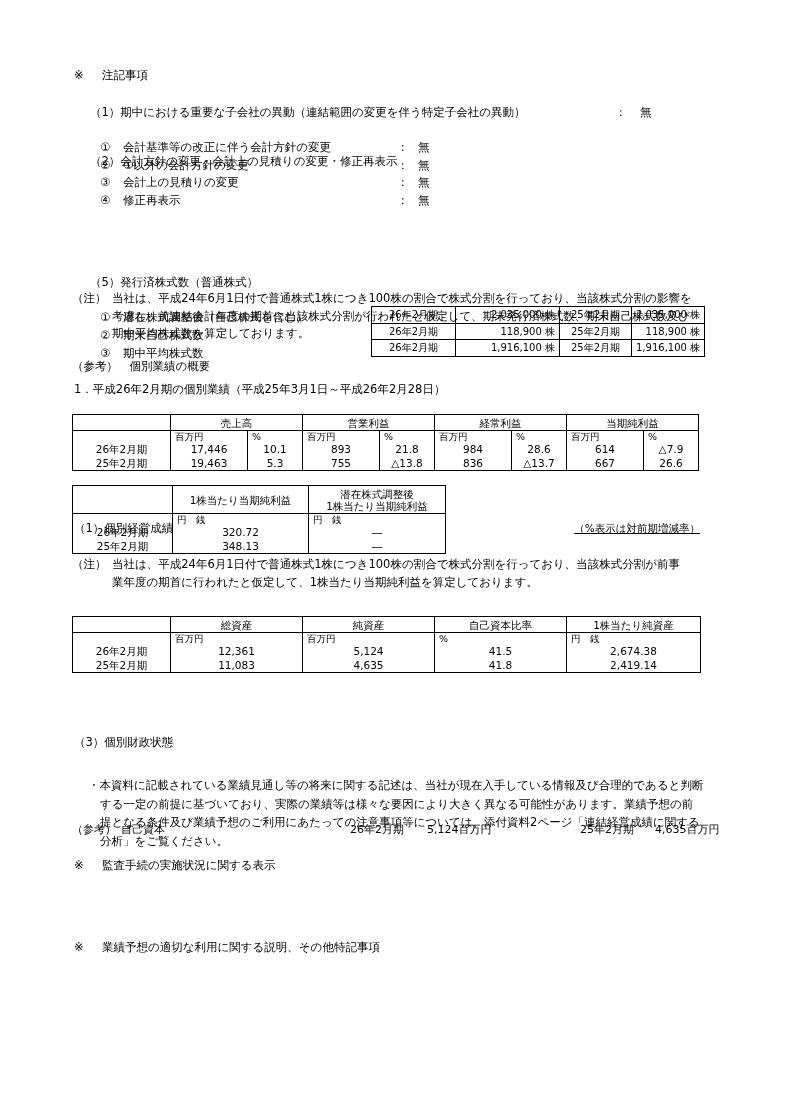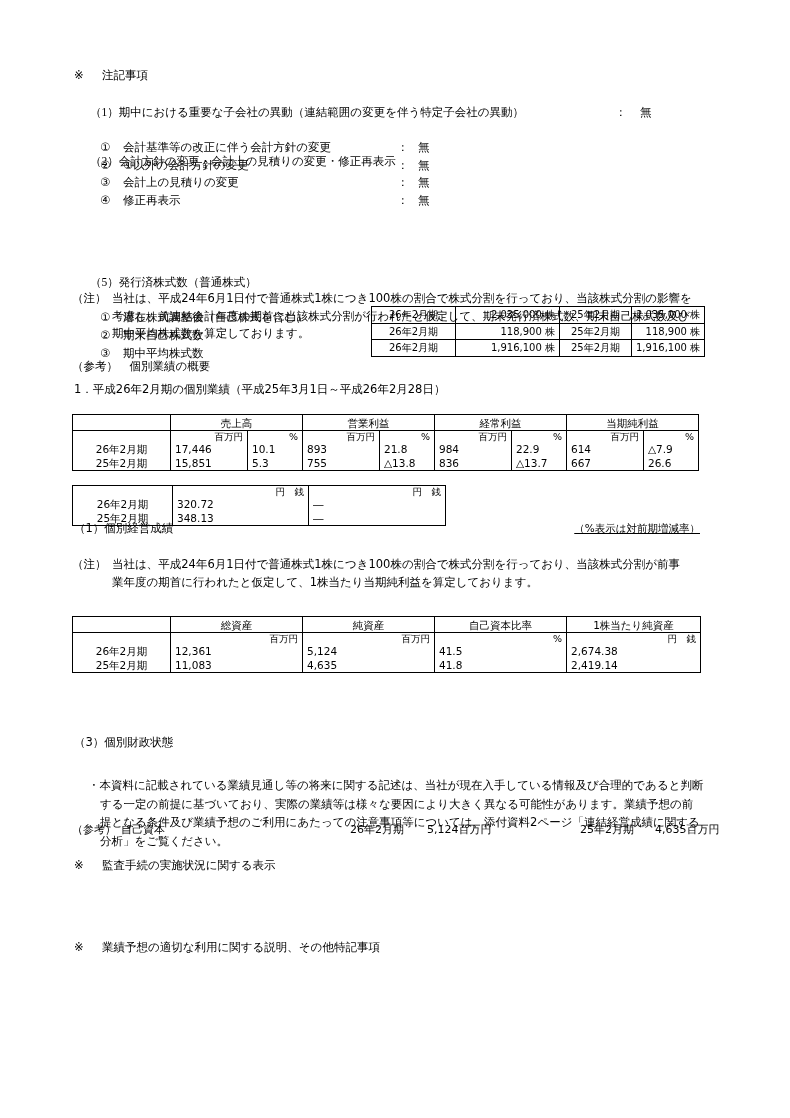--- a/index.html
+++ b/index.html
@@ -4,44 +4,44 @@
 <style>
   html,body { margin:0; padding:0; background:#fff; }
   body { width:790px; height:1118px; font-family:"DejaVu Sans","Liberation Sans",sans-serif; color:#000; }
   .page { position:relative; width:790px; height:1118px; background:#fff; overflow:hidden; }
   .blk { position:absolute; left:72px; font-size:11.5px; line-height:16px; white-space:nowrap; }
   .rel { position:relative; }
   
   .marker { position:absolute; left:2px; top:0; }
   .sec-title { position:absolute; left:30px; top:0; }
   
-  .paren-head { position:absolute; left:18px; top:0;font-family:Liberation Serif, serif; }
+  .paren-head { position:absolute; left:18px; top:0; }
   
   .subrow { position:relative; height:17.5px; }
   .subrow .num { position:absolute; left:28px; }
   .subrow .lbl { position:absolute; left:51px; }
   .subrow .colon { position:absolute; left:325px; }
   .subrow .val { position:absolute; left:346px; }
   .note1colon { position:absolute; left:543px; }
   .note1val { position:absolute; left:568px; }
   
   .note-flex { display:flex; white-space:normal; }
   .note-label { flex:none; width:40px; }
   .note-text { white-space:normal; line-height:17.5px; }
   
   .bullet { white-space:normal; margin-left:16px; padding-left:12px; text-indent:-12px; line-height:18px; }
   
   table { border-collapse:collapse; table-layout:fixed; border:1px solid #000; }
   td, th { padding:0 4px; font-weight:normal; white-space:nowrap; overflow:hidden; }
   .bl { border-left:1px solid #000; }
   .ghead th { border-bottom:1px solid #000; text-align:center; font-size:10.5px; height:15px; line-height:14px; }
-  .units td { font-size:9.5px; text-align:right; height:12px; line-height:12px; }
+  .units td { font-size:9.5px; height:12px; line-height:12px; }
   .drow td { font-size:10.5px; height:13.5px; line-height:13.5px; }
   .drow .plabel { text-align:center; }
-  .drow .num-cell { text-align:left; }
+  .drow .num-cell { text-align:center; }
   .twoline { line-height:12px !important; height:27px !important; }
   
   .shares { position:absolute; left:299px; top:0; font-size:10px; }
   .shares td { border:1px solid #000; height:15.5px; line-height:15.5px; font-size:10px; }
   .shares .pcell { text-align:center; }
   .shares .vcell { text-align:right; }
   
   .eq span { position:absolute; top:0; font-size:11px; }
   .cap-row { width:628px; }
   .cap-note { position:absolute; right:0; top:0; font-size:10.5px;text-decoration:underline; }
@@ -187,45 +187,53 @@
       <td class="bl">百万円</td>
       <td class="bl">%</td>
     </tr>
     <tr class="drow">
       <td class="plabel">26年2月期</td>
       <td class="bl num-cell">17,446</td>
       <td class="bl num-cell">10.1</td>
       <td class="bl num-cell">893</td>
       <td class="bl num-cell">21.8</td>
       <td class="bl num-cell">984</td>
-      <td class="bl num-cell">22.9</td>
+      <td class="bl num-cell">28.6</td>
       <td class="bl num-cell">614</td>
       <td class="bl num-cell">△7.9</td>
     </tr>
     <tr class="drow">
       <td class="plabel">25年2月期</td>
-      <td class="bl num-cell">15,851</td>
+      <td class="bl num-cell">19,463</td>
       <td class="bl num-cell">5.3</td>
       <td class="bl num-cell">755</td>
       <td class="bl num-cell">△13.8</td>
       <td class="bl num-cell">836</td>
       <td class="bl num-cell">△13.7</td>
       <td class="bl num-cell">667</td>
       <td class="bl num-cell">26.6</td>
     </tr>
   </tbody>
     </table>
 
   <table class="blk" style="top:485px; width:373px;">
     <colgroup>
         <col style="width:100px">
         <col style="width:136px">
         <col style="width:137px">
       </colgroup>
     <tbody>
+        <tr class="ghead">
+      <th></th>
+      <th class="bl twoline">1株当たり当期純利益</th>
+      <th class="bl twoline">
+        <span>潜在株式調整後</span><br>
+        <span>1株当たり当期純利益</span>
+      </th>
+    </tr>
     <tr class="units">
       <td></td>
       <td class="bl">円　銭</td>
       <td class="bl">円　銭</td>
     </tr>
     <tr class="drow">
       <td class="plabel">26年2月期</td>
       <td class="bl num-cell">320.72</td>
       <td class="bl num-cell">―</td>
     </tr>

